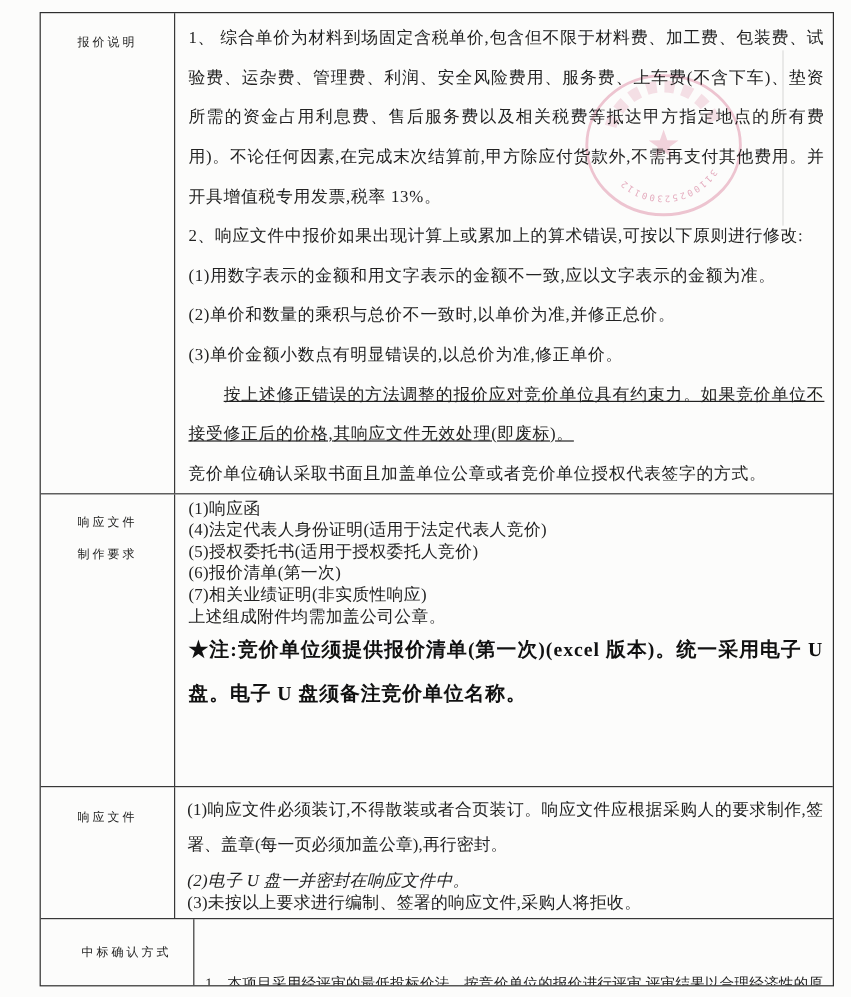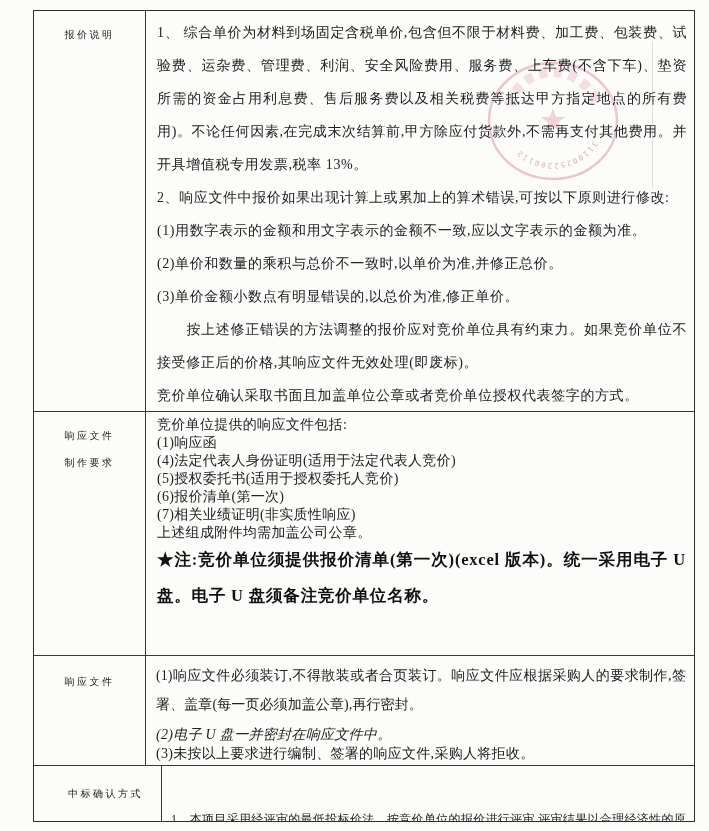--- a/index.html
+++ b/index.html
@@ -20,21 +20,21 @@
     font-size:10px;letter-spacing:2.5px;color:#222;overflow:hidden;
   }
   .label-line{white-space:nowrap;}
   .content-cell{flex:1;box-sizing:border-box;overflow:hidden;color:#222;}
   .content-cell p{margin:0;}
 
   
   .r1-label{padding-top:17px;}
   .r1-content{padding:5px 7px 0 11px;font-size:14px;line-height:33px;
     text-align:justify;text-justify:inter-character;letter-spacing:0.6px;}
-  .r1-content .ind{text-indent:2.1em;}
+  .r1-content .ind{text-indent:2.1em;text-decoration:underline;}
 
   
   .r2-label{padding-top:10px;line-height:27px;}
   .r2-content{padding:4px 8px 0 11px;font-size:14px;}
   .r2-content .line{line-height:18px;letter-spacing:0.3px;}
   .star-note{
     margin-top:6px;font-weight:bold;font-size:16.5px;line-height:36px;
     letter-spacing:0.8px;text-align:justify;text-justify:inter-character;color:#111;
   }
 
@@ -80,21 +80,20 @@
       <p>竞价单位确认采取书面且加盖单位公章或者竞价单位授权代表签字的方式。</p>
     </div>
   </div>
 
   <div class="t-row" style="height:244px">
     <div class="label-cell r2-label">
       <div class="label-line">响应文件</div>
       <div class="label-line">制作要求</div>
     </div>
     <div class="content-cell r2-content">
-      <p class="line">竞价单位提供的响应文件包括:</p>
       <p class="line">(1)响应函</p>
       <p class="line">(4)法定代表人身份证明(适用于法定代表人竞价)</p>
       <p class="line">(5)授权委托书(适用于授权委托人竞价)</p>
       <p class="line">(6)报价清单(第一次)</p>
       <p class="line">(7)相关业绩证明(非实质性响应)</p>
       <p class="line">上述组成附件均需加盖公司公章。</p>
       <p class="star-note">★注:竞价单位须提供报价清单(第一次)(excel 版本)。统一采用电子 U 盘。电子 U 盘须备注竞价单位名称。</p>
     </div>
   </div>
 

